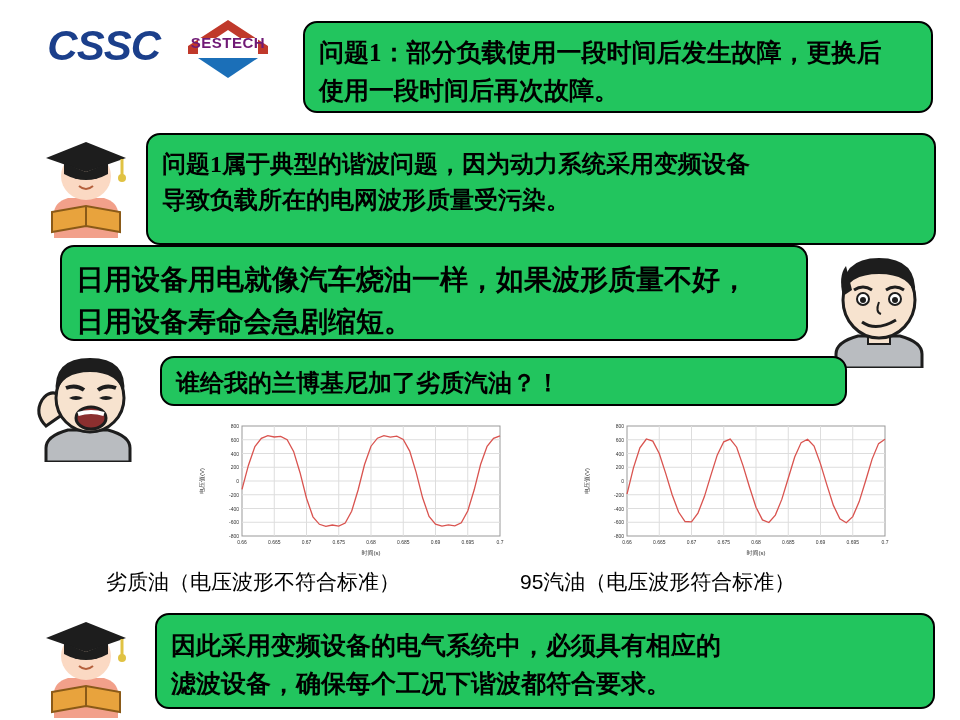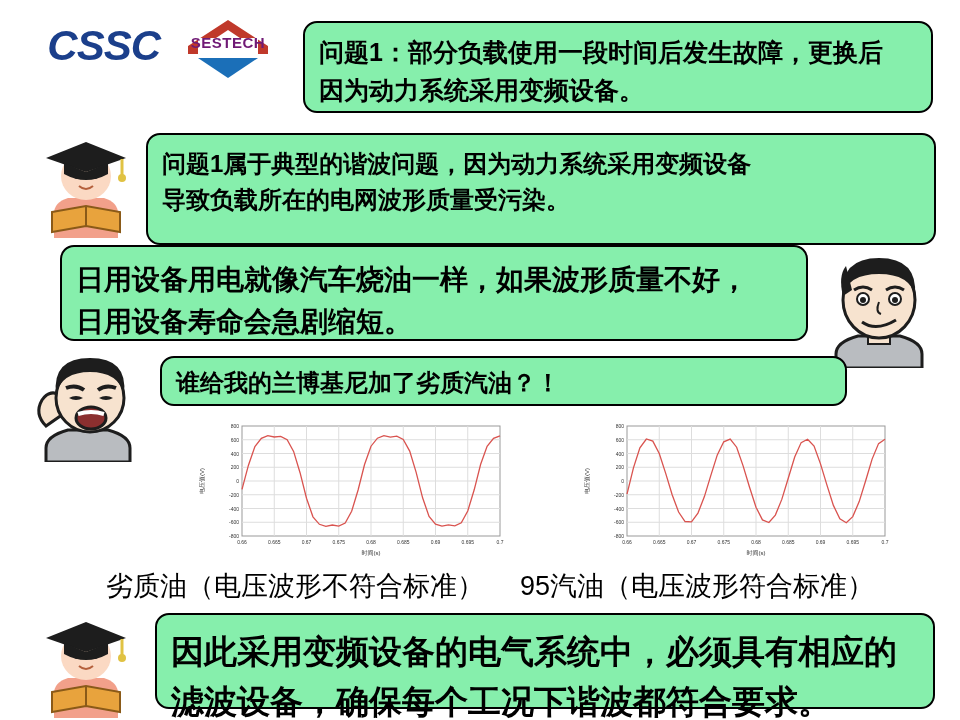--- a/index.html
+++ b/index.html
@@ -54,25 +54,26 @@
     color: #701a75;
     letter-spacing: 0.5px;
   }
 
   
   .bubble {
     position: absolute;
     box-sizing: border-box;
     border: 2px solid #000;
     border-radius: 14px;
-    background: #86efac;
+    background: #22c55e;
     padding: 4px 14px;
     font-weight: bold;
     color: #000;
     line-height: 1.5;
+    font-family: Liberation Serif, serif;
   }
   .bubble .line {
     white-space: nowrap;
   }
 
   #bubble-q1 {
     left: 303px;
     top: 21px;
     width: 630px;
     height: 92px;
@@ -101,21 +102,21 @@
     width: 687px;
     height: 50px;
     font-size: 24px;
     padding-top: 7px;
   }
   #bubble-teacher2 {
     left: 155px;
     top: 613px;
     width: 780px;
     height: 96px;
-    font-size: 33px;
+    font-size: 25px;
     padding-top: 12px;
   }
 
   
   .char {
     position: absolute;
   }
   #char-teacher1 { left: 34px; top: 128px; width: 104px; height: 110px; }
   #char-angry-lady { left: 818px; top: 250px; width: 122px; height: 118px; }
   #char-shout-man { left: 30px; top: 352px; width: 118px; height: 110px; }
@@ -124,21 +125,21 @@
   
   .chart-box {
     position: absolute;
     background: #fff;
   }
   #chart-bad { left: 190px; top: 418px; width: 330px; height: 145px; }
   #chart-good { left: 575px; top: 418px; width: 330px; height: 145px; }
 
   .chart-caption {
     position: absolute;
-    font-size: 27px;
+    font-size: 21px;
     color: #000;
     font-family: "Liberation Sans", sans-serif;
     white-space: nowrap;
   }
   #caption-bad { left: 106px; top: 568px; }
   #caption-good { left: 520px; top: 568px; }
 
   svg { display: block; }
 </style>
 </head>
@@ -152,21 +153,21 @@
     <svg width="96" height="66" viewBox="0 0 96 66">
       <path d="M8 30 L48 4 L88 30 L88 38 L78 38 L78 34 L48 14 L18 34 L18 38 L8 38 Z" fill="#c0392b"></path>
       <path d="M18 42 L78 42 L48 62 Z" fill="#1b6fb8"></path>
       <rect x="18" y="22" width="60" height="20" fill="#ffffff"></rect>
     </svg>
     <div class="ses-text">SESTECH</div>
   </div>
 
   <div class="bubble" id="bubble-q1">
     <div class="line">问题1：部分负载使用一段时间后发生故障，更换后</div>
-    <div class="line">因为动力系统采用变频设备。</div>
+    <div class="line">使用一段时间后再次故障。</div>
   </div>
 
   <div class="char" id="char-teacher1">
     <svg width="104" height="110" viewBox="0 0 104 110">
 
       <path d="M20 110 L20 86 Q20 74 34 70 L70 70 Q84 74 84 86 L84 110 Z" fill="#f2a08a"></path>
 
       <path d="M18 84 L52 78 L86 84 L86 104 L52 98 L18 104 Z" fill="#e8a33d" stroke="#8a5a18" stroke-width="2"></path>
       <line x1="52" y1="78" x2="52" y2="98" stroke="#8a5a18" stroke-width="2"></line>
 

